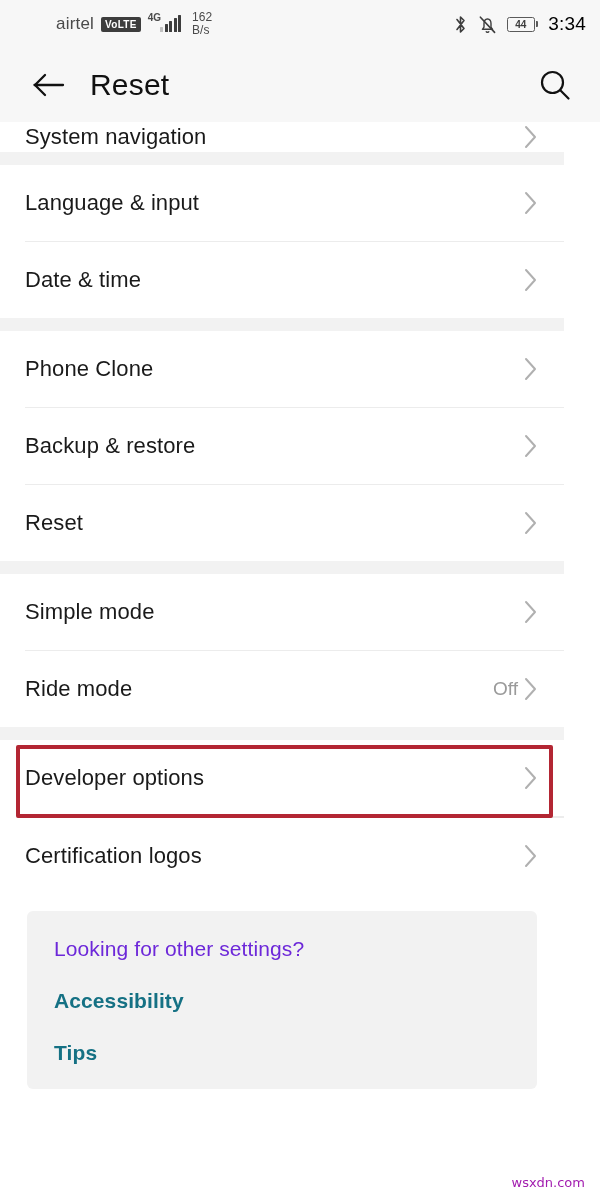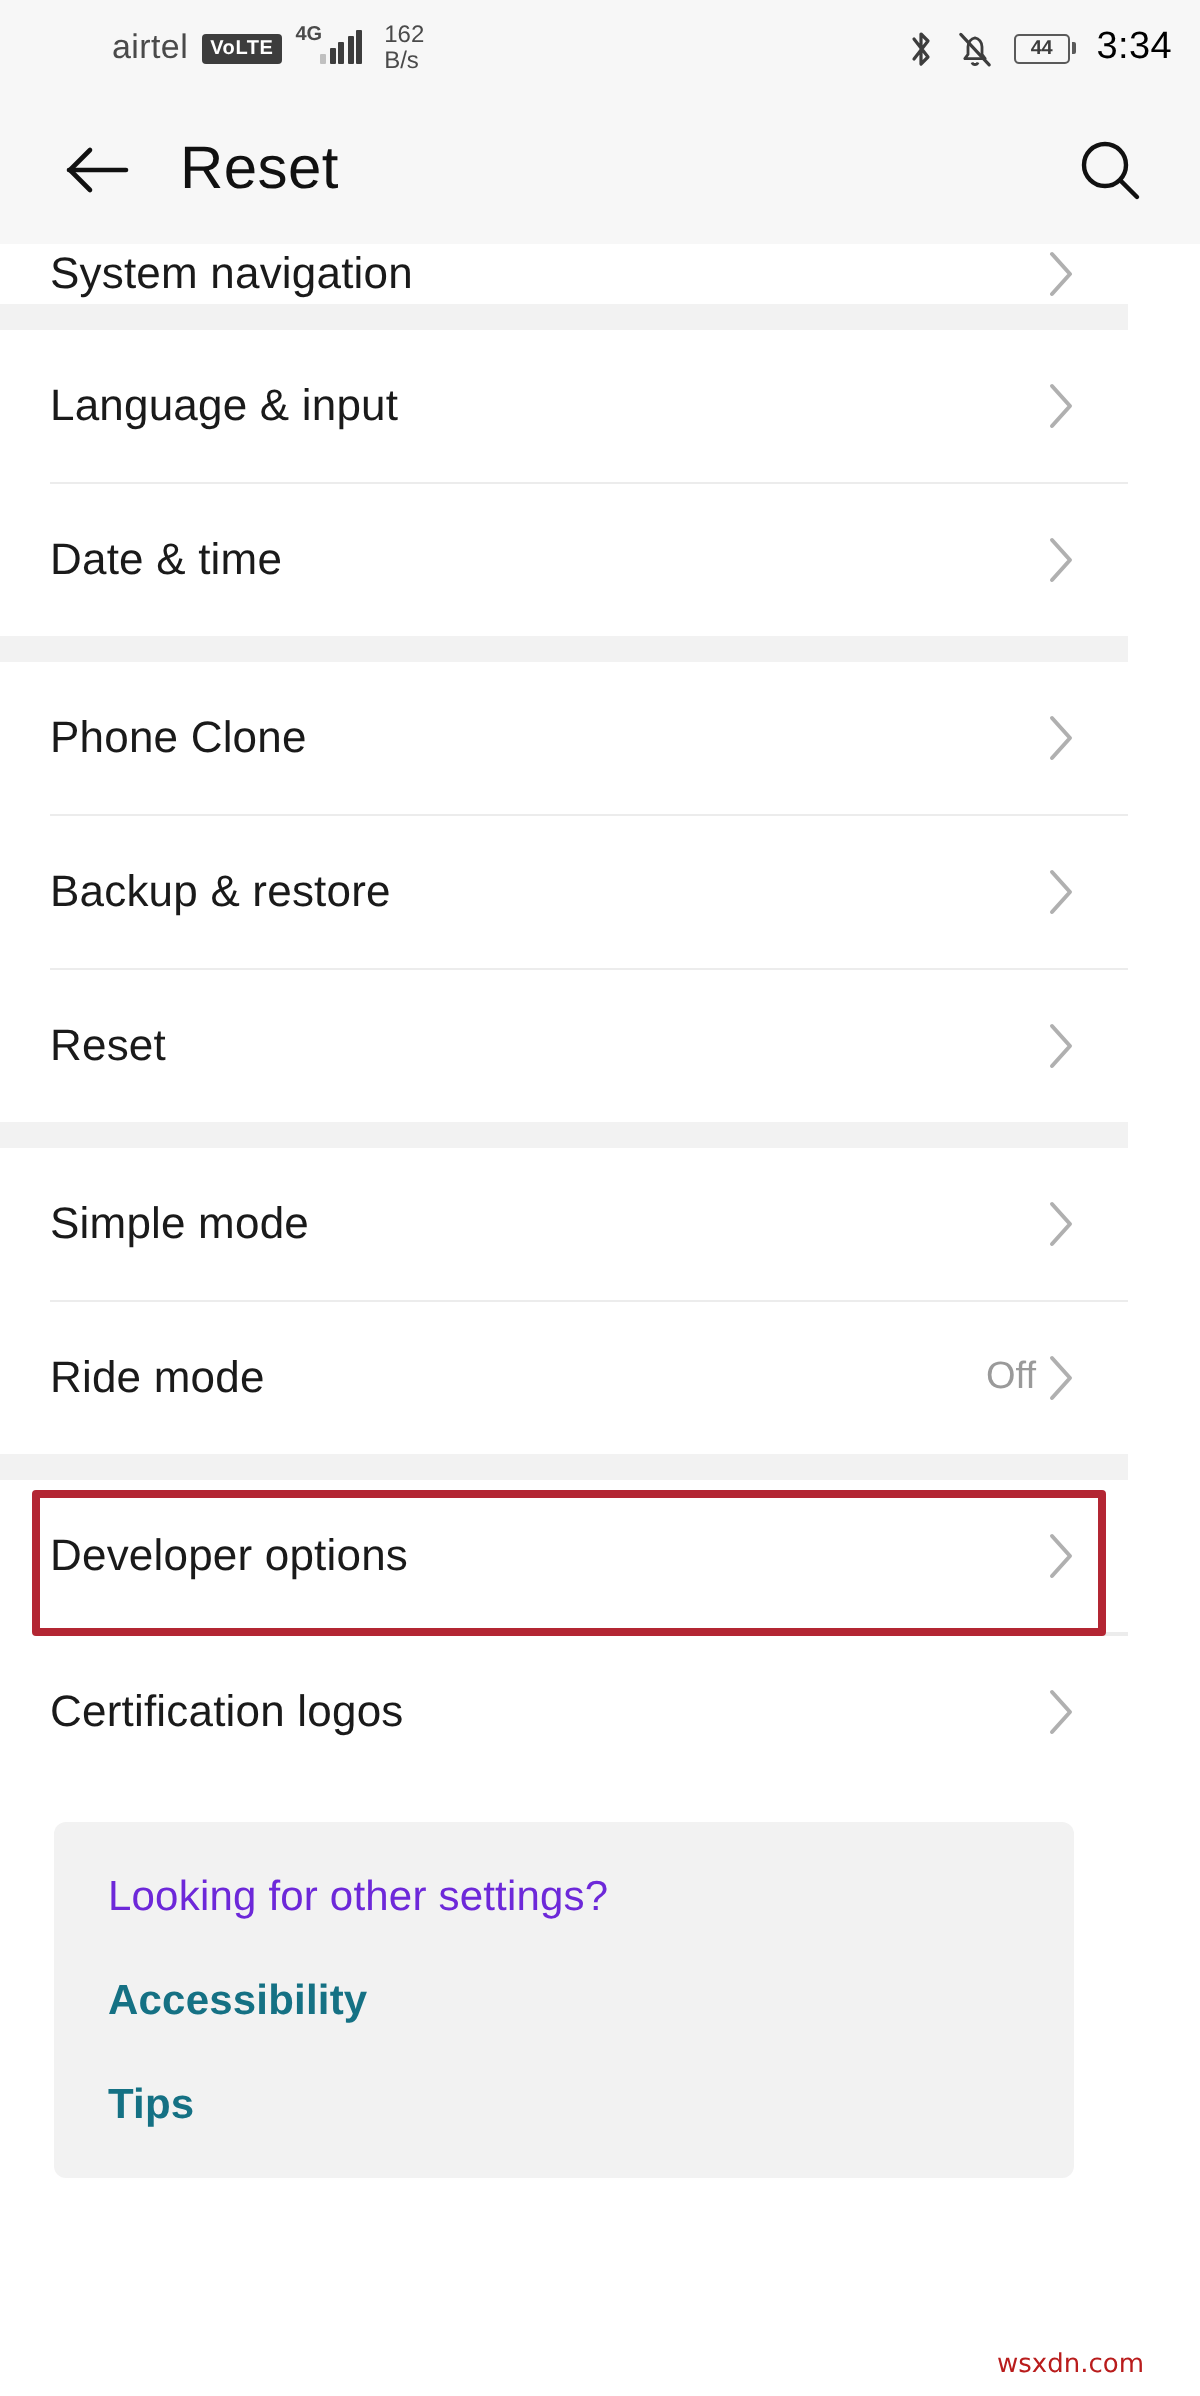--- a/index.html
+++ b/index.html
@@ -81,22 +81,22 @@
 
   
   .card-area { background:#ffffff; padding:17px 27px 0 27px; }
   .card {
     background:#f2f2f2; border-radius:6px; padding:26px 27px 24px 27px;
     min-height:160px;
   }
   .card-title { font-size:21px; color:#6d28d9; letter-spacing:.1px; }
   .card-link { font-size:21px; font-weight:bold; margin-top:28px; letter-spacing:.1px; cursor:pointer; }
   .watermark {
-    position:absolute; right:28px; bottom:8px;
-    font-size:13px; color:#b91c1c; font-family:"DejaVu Sans", sans-serif;
+    position:absolute; right:15px; bottom:8px;
+    font-size:13px; color:#a21caf; font-family:"DejaVu Sans", sans-serif;
   }
 </style>
 </head>
 <body>
 
 <div id="phone">
 
   <div class="statusbar">
     <div class="sb-left">
       <span class="carrier">airtel</span>

